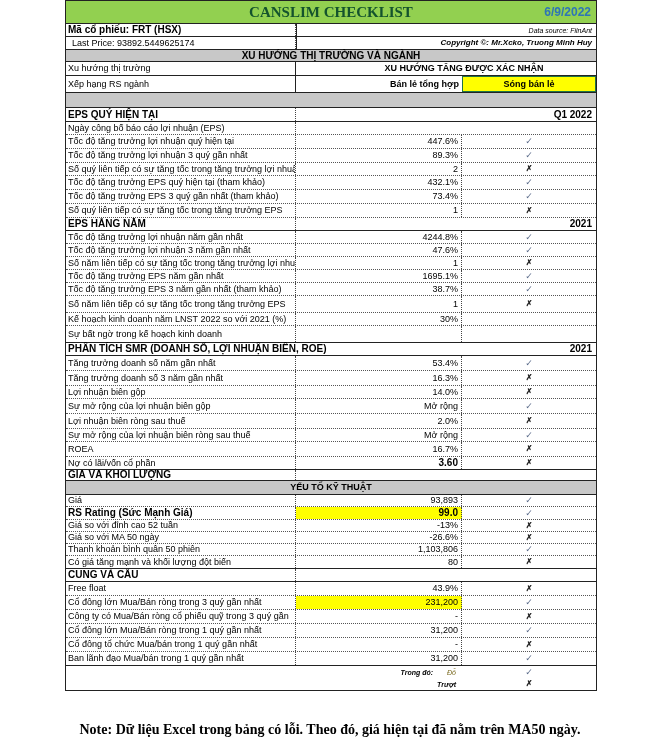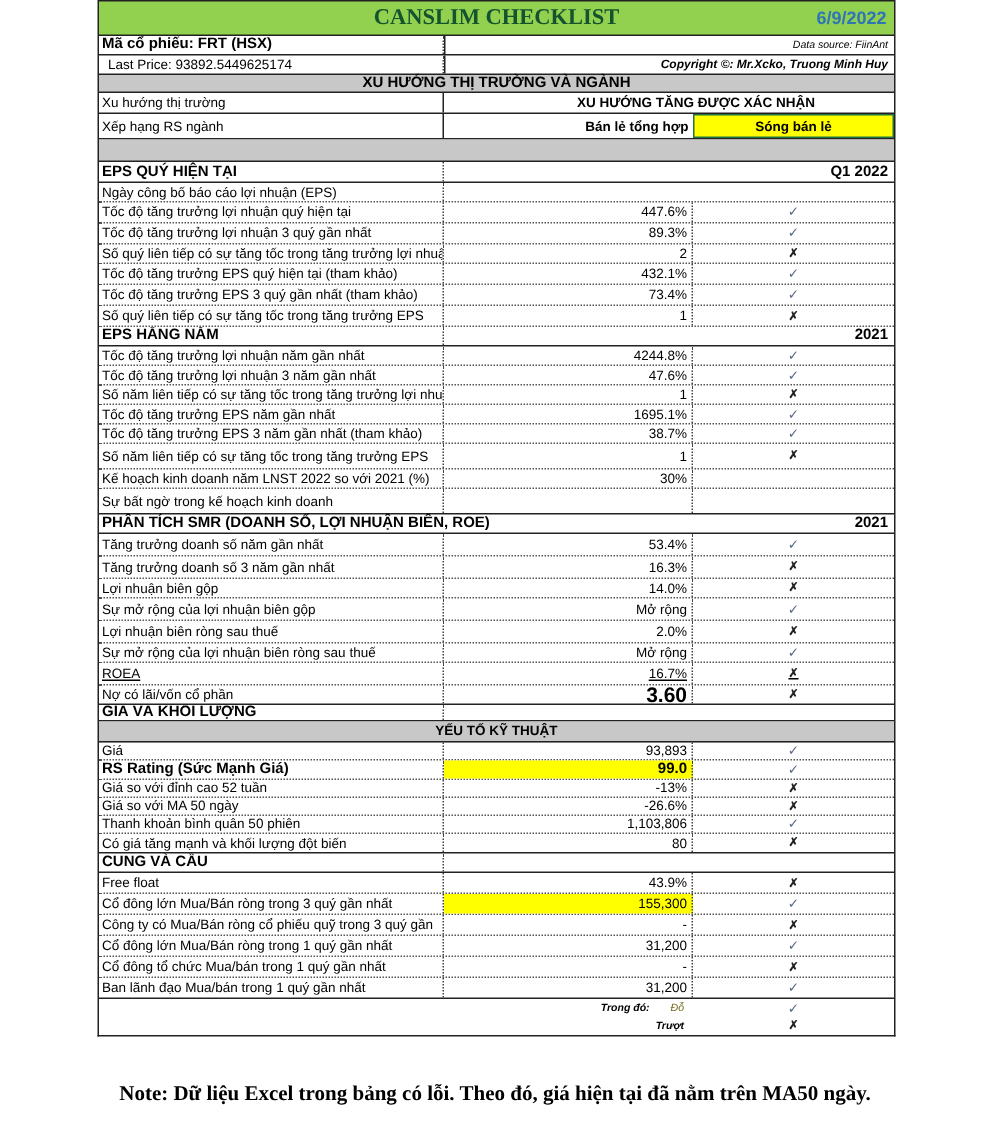--- a/index.html
+++ b/index.html
@@ -169,28 +169,28 @@
   <div class="row" style="height:15px;">
     <div class="c1">Lợi nhuận biên ròng sau thuế</div>
     <div class="c2">2.0%</div>
     <div class="c3 cross">✗</div>
   </div>
   <div class="row" style="height:13px;">
     <div class="c1">Sự mở rộng của lợi nhuận biên ròng sau thuế</div>
     <div class="c2">Mở rộng</div>
     <div class="c3 check">✓</div>
   </div>
-  <div class="row" style="height:15px;text-decoration:underline;">
+  <div class="row" style="height:15px;">
     <div class="c1">ROEA</div>
     <div class="c2">16.7%</div>
     <div class="c3 cross">✗</div>
   </div>
   <div class="row solid" style="height:13px;">
     <div class="c1">Nợ có lãi/vốn cổ phần</div>
-    <div class="c2 bold" style="font-size:14px;">3.60</div>
+    <div class="c2 bold" style="font-size:10px;">3.60</div>
     <div class="c3 cross">✗</div>
   </div>
 
   <div class="row solid" style="height:11px;">
     <div class="c1 section-head">GIÁ VÀ KHỐI LƯỢNG</div>
     <div class="c23"></div>
   </div>
   <div class="row solid grey" style="height:14px;">
     <div class="full bold" style="font-size:9px;">YẾU TỐ KỸ THUẬT</div>
   </div>
@@ -229,21 +229,21 @@
     <div class="c1 section-head">CUNG VÀ CẦU</div>
     <div class="c23"></div>
   </div>
   <div class="row" style="height:14px;">
     <div class="c1">Free float</div>
     <div class="c2">43.9%</div>
     <div class="c3 cross">✗</div>
   </div>
   <div class="row" style="height:14px;">
     <div class="c1">Cổ đông lớn Mua/Bán ròng trong 3 quý gần nhất</div>
-    <div class="c2 yellow">155,300</div>
+    <div class="c2 yellow">231,200</div>
     <div class="c3 check">✓</div>
   </div>
   <div class="row" style="height:14px;">
     <div class="c1">Công ty có Mua/Bán ròng cổ phiếu quỹ trong 3 quý gần</div>
     <div class="c2">-</div>
     <div class="c3 cross">✗</div>
   </div>
   <div class="row" style="height:14px;">
     <div class="c1">Cổ đông lớn Mua/Bán ròng trong 1 quý gần nhất</div>
     <div class="c2">31,200</div>

